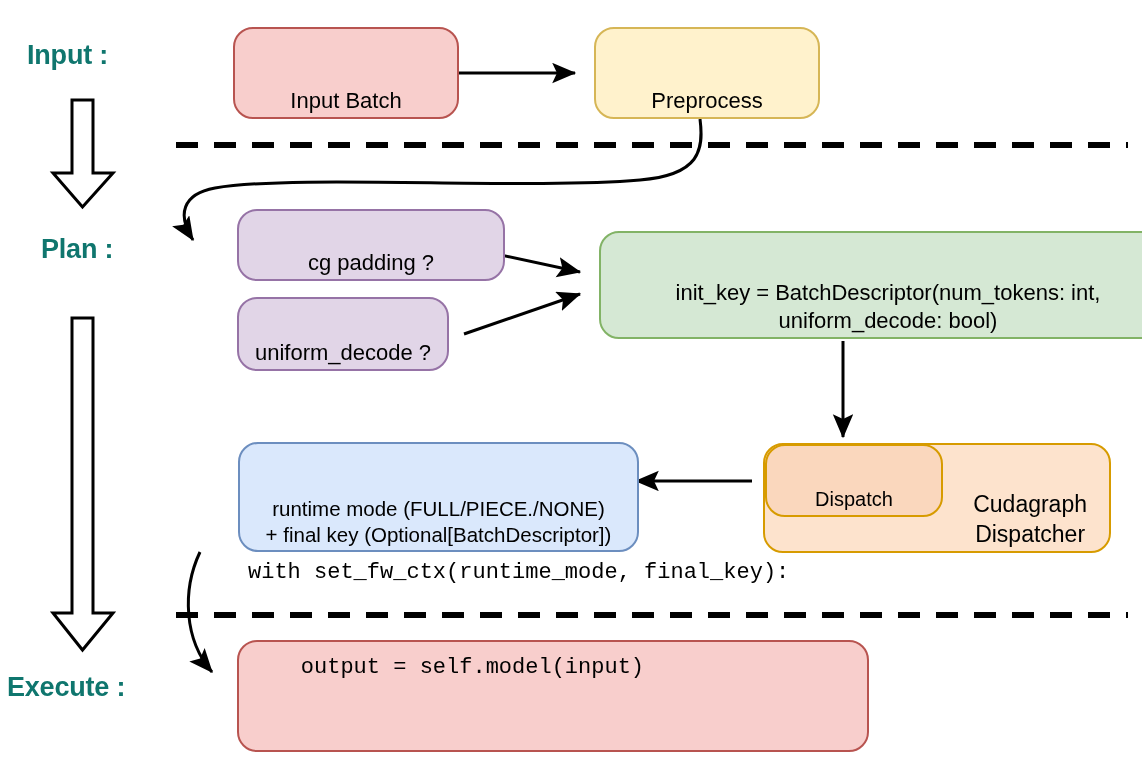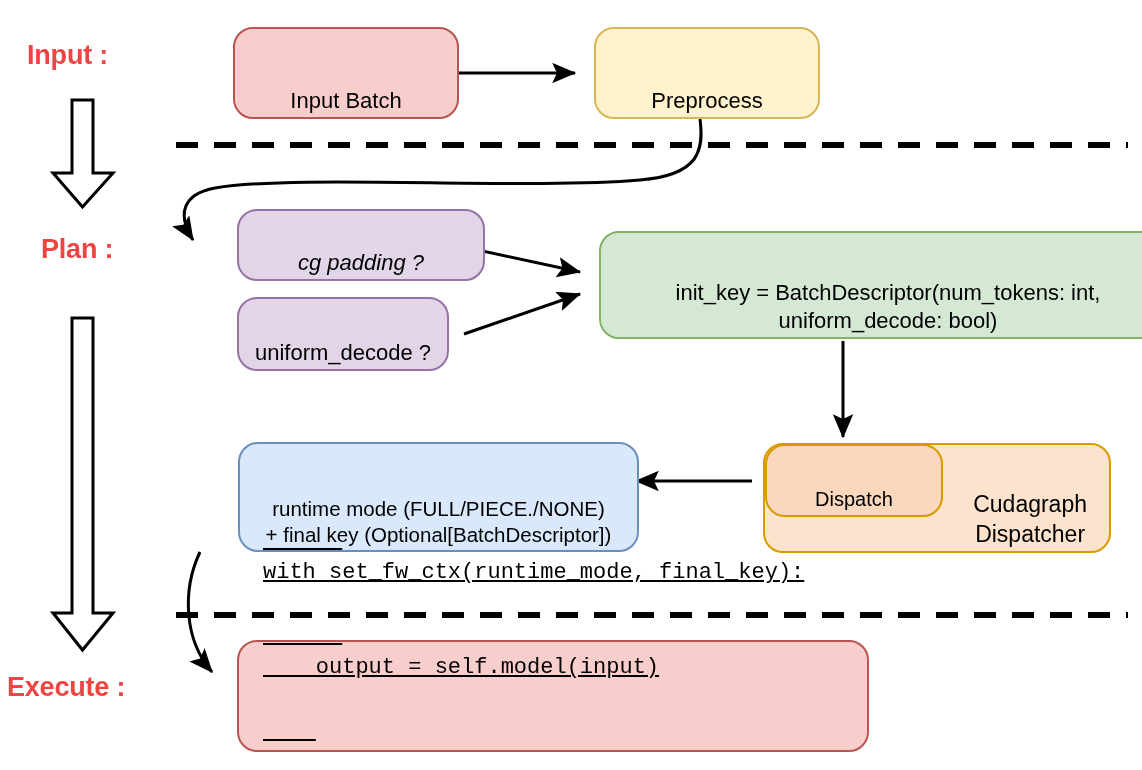--- a/index.html
+++ b/index.html
@@ -23,21 +23,21 @@
     top: 0;
     width: 1142px;
     height: 770px;
     pointer-events: none;
   }
   .stage-label {
     position: absolute;
     font-family: "Liberation Sans", sans-serif;
     font-weight: bold;
     font-size: 27px;
-    color: #ef4444;
+    color: #0f766e;
     white-space: nowrap;
     letter-spacing: -0.2px;
   }
   .node {
     position: absolute;
     box-sizing: border-box;
     border-radius: 20px;
     border-style: solid;
     border-width: 2px;
     display: flex;
@@ -52,26 +52,25 @@
     margin-left: 11px;
   }
   .node .txt { display: block; }
   .node.code {
     font-family: "Liberation Mono", monospace;
     font-size: 22px;
     text-align: left;
     justify-content: flex-start;
     line-height: 1.45;
     white-space: pre;
-    padding-left: 24px;
-    text-decoration: underline;
+    padding-left: 9px;
   }
   #node-input-batch { left: 222px; top: 27px; width: 226px; height: 92px; }
   #node-preprocess  { left: 583px; top: 27px; width: 226px; height: 92px; }
-  #node-cg-padding  { left: 226px; top: 209px; width: 248px; height: 72px; font-style: italic; }
+  #node-cg-padding  { left: 226px; top: 209px; width: 268px; height: 72px; }
   #node-uniform-decode { left: 226px; top: 297px; width: 212px; height: 74px; }
   #node-init-key    { left: 588px; top: 231px; width: 578px; height: 108px; }
   #node-dispatcher  { left: 752px; top: 443px; width: 348px; height: 110px;
                       justify-content: flex-end; padding-right: 22px; }
   #node-dispatcher .txt { font-size: 23px; }
   #node-dispatch    { left: 754px; top: 444px; width: 178px; height: 73px; }
   #node-dispatch .txt { font-size: 20px; }
   #node-runtime-mode { left: 227px; top: 442px; width: 401px; height: 110px; }
   #node-runtime-mode .txt { font-size: 20.5px; }
   #node-exec-code   { left: 226px; top: 640px; width: 632px; height: 112px; }

